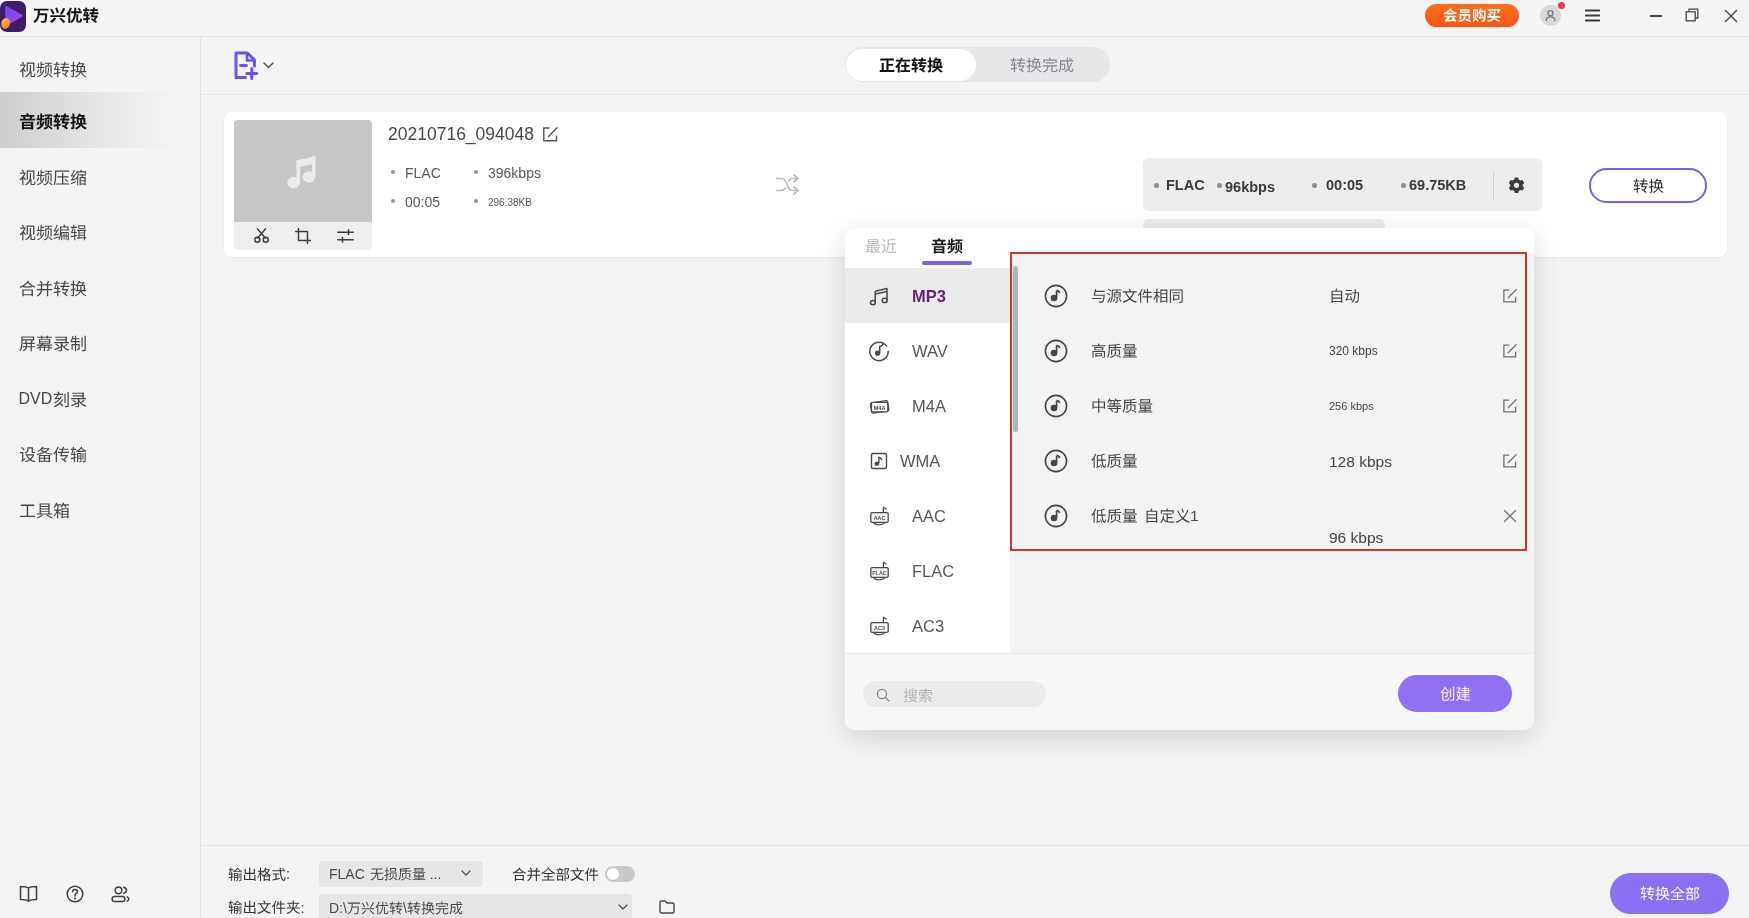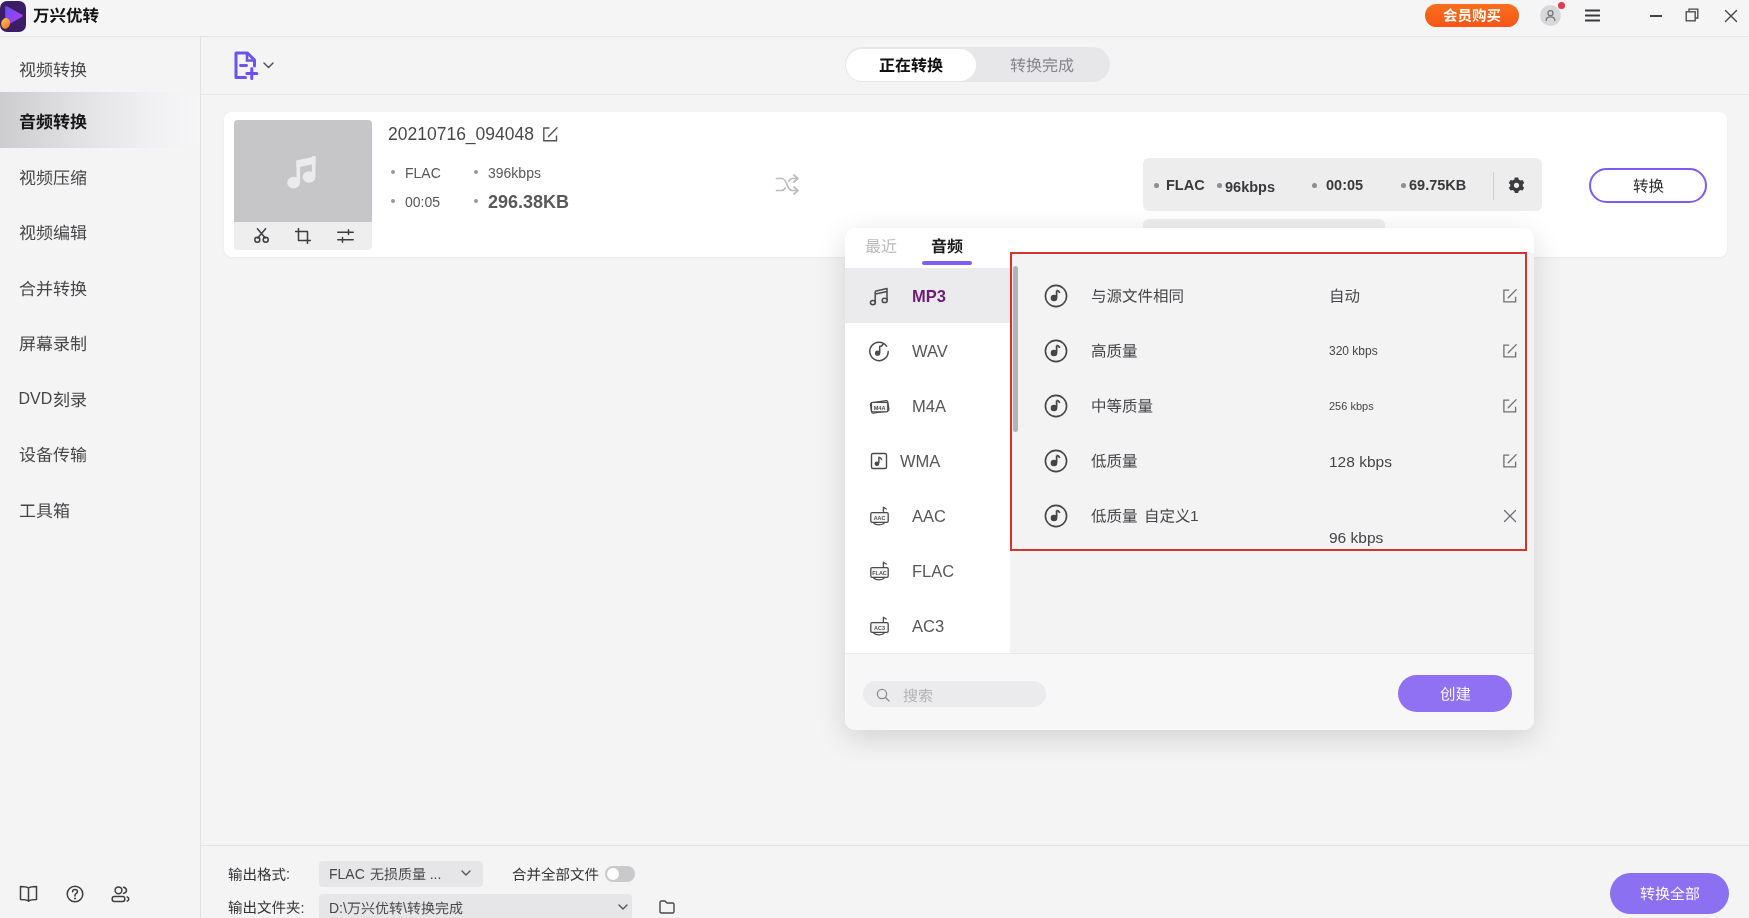--- a/index.html
+++ b/index.html
@@ -249,21 +249,21 @@
 <path d="M14.5 9.5 V14.7 H1.8 V2 H7.5" stroke="#555557" stroke-width="1.4" fill="none"></path>
 <path d="M6.5 10.5 L15 1.8" stroke="#555557" stroke-width="1.4" stroke-linecap="round"></path>
   </svg>
 <div style="position:absolute;left:391px;top:170.0px;width:4px;height:4px;border-radius:50%;background:#97979a"></div>
 <span style="position:absolute;left:405px;top:165.0px;font-size:14px;line-height:17px;color:#59595b;font-weight:400;white-space:nowrap">FLAC</span>
 <div style="position:absolute;left:474px;top:170.0px;width:4px;height:4px;border-radius:50%;background:#97979a"></div>
 <span style="position:absolute;left:488px;top:165.0px;font-size:14px;line-height:17px;color:#59595b;font-weight:400;white-space:nowrap">396kbps</span>
 <div style="position:absolute;left:391px;top:198.5px;width:4px;height:4px;border-radius:50%;background:#97979a"></div>
 <span style="position:absolute;left:405px;top:193.5px;font-size:14px;line-height:17px;color:#59595b;font-weight:400;white-space:nowrap">00:05</span>
 <div style="position:absolute;left:474px;top:198.5px;width:4px;height:4px;border-radius:50%;background:#97979a"></div>
-<span style="position:absolute;left:488px;top:193.5px;font-size:18px;line-height:17px;color:#59595b;font-weight:700;white-space:nowrap">296.38KB</span>
+<span style="position:absolute;left:488px;top:193.5px;font-size:10px;line-height:17px;color:#59595b;font-weight:400;white-space:nowrap">296.38KB</span>
 <svg style="position:absolute;left:775px;top:173px;width:25px;height:23px;" viewBox="0 0 25 23" fill="none">
 <path d="M1.5 5.5 H6.5 Q10 5.5 12 11.5 Q14 17.5 17.5 17.5 H22" stroke="#bcbcbe" stroke-width="1.7" fill="none" stroke-linecap="round"></path>
 <path d="M1.5 17.5 H6.5 Q8.8 17.5 10.3 15" stroke="#bcbcbe" stroke-width="1.7" fill="none" stroke-linecap="round"></path>
 <path d="M13.8 8 Q15.5 5.5 17.5 5.5 H22" stroke="#bcbcbe" stroke-width="1.7" fill="none" stroke-linecap="round"></path>
 <path d="M18.8 2 L23 5.5 L18.8 9" stroke="#bcbcbe" stroke-width="1.7" fill="none" stroke-linecap="round" stroke-linejoin="round"></path>
 <path d="M18.8 14 L23 17.5 L18.8 21" stroke="#bcbcbe" stroke-width="1.7" fill="none" stroke-linecap="round" stroke-linejoin="round"></path>
   </svg>
 <div style="position:absolute;left:1143px;top:158px;width:399px;height:53px;border-radius:6px;background:#ededee"></div>
 <div style="position:absolute;left:1154px;top:183.0px;width:5px;height:5px;border-radius:50%;background:#8e8e91"></div>
 <div style="position:absolute;left:1166px;top:175.0px;height:20px;display:flex;align-items:center;gap:0px;white-space:nowrap">

